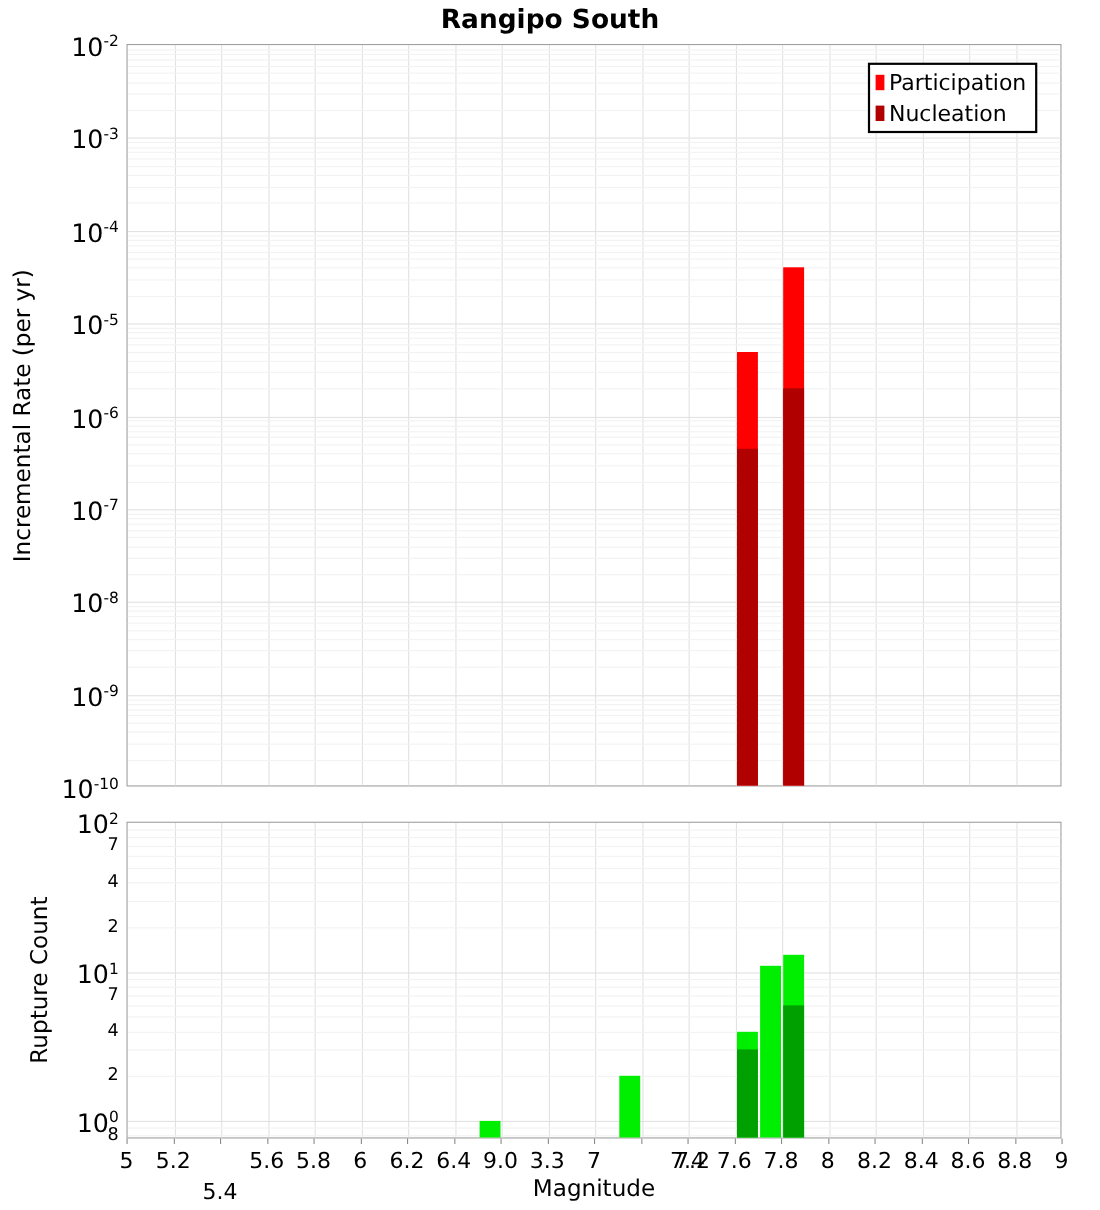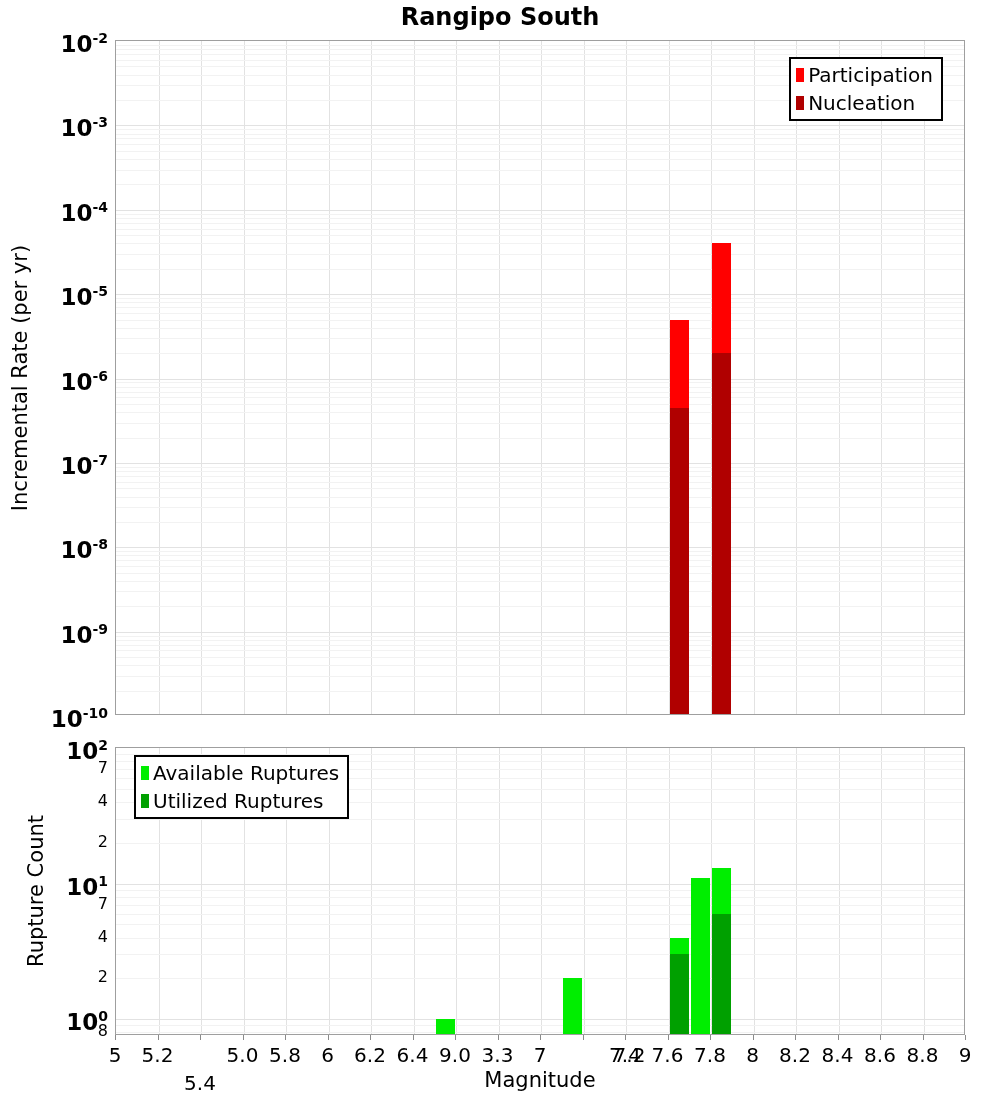--- a/index.html
+++ b/index.html
@@ -4,21 +4,21 @@
 <style>
   html,body{margin:0;padding:0;background:#fff;}
   body{width:1000px;height:1100px;font-family:"DejaVu Sans","Liberation Sans",sans-serif;color:#000;}
   .canvas{position:relative;width:1000px;height:1100px;background:#fff;overflow:hidden;}
   .fig-title{position:absolute;top:3px;left:0;width:1000px;text-align:center;font-size:24px;font-weight:bold;}
   .plot{position:absolute;background:#fff;border:1px solid #9f9f9f;box-sizing:border-box;overflow:hidden;}
   .vgrid{position:absolute;top:0;width:1px;background:#e2e2e2;}
   .hgrid-major{position:absolute;left:0;height:1px;background:#e2e2e2;}
   .hgrid-minor{position:absolute;left:0;height:1px;background:#f2f2f2;}
   .bar{position:absolute;}
-  .ytick{position:absolute;left:0;width:108px;text-align:right;font-size:23px;line-height:26px;font-weight:bold;}
+  .ytick{position:absolute;left:0;width:108px;text-align:right;font-size:23px;line-height:26px;}
   .ytick sup{font-size:14px;}
   .ytick-minor{position:absolute;left:0;width:108px;text-align:right;font-size:16px;line-height:17px;}
   .xtick{position:absolute;transform:translateX(-50%);font-size:20px;white-space:nowrap;}
   .tickmark{position:absolute;width:1px;height:5px;background:#8a8a8a;}
   .ylab{position:absolute;font-size:21px;white-space:nowrap;transform:translate(-50%,-50%) rotate(-90deg);}
   .xlab{position:absolute;font-size:21px;text-align:center;left:115px;width:850px;}
   .legend{position:absolute;background:#fff;border:2px solid #000;padding:2px 8px 2px 5px;z-index:5;}
   .legend-item{display:flex;align-items:center;height:28px;font-size:20px;white-space:nowrap;}
   .legend-marker{width:8px;height:14px;margin-right:4px;flex:none;}
 </style>
@@ -177,30 +177,20 @@
       <div class="hgrid-minor" style="top: 6.2px; width: 850px;"></div>
       <div class="hgrid-major" style="top: 271.1px; width: 850px;"></div>
       <div class="hgrid-major" style="top: 135.5px; width: 850px;"></div>
       <div class="bar" style="left: 319.8px; width: 19.1px; top: 271.1px; height: 16.9px; background: rgb(0, 238, 0);"></div>
       <div class="bar" style="left: 447.3px; width: 19.1px; top: 230.3px; height: 57.7px; background: rgb(0, 238, 0);"></div>
       <div class="bar" style="left: 553.6px; width: 19.1px; top: 189.5px; height: 98.5px; background: rgb(0, 238, 0);"></div>
       <div class="bar" style="left: 574.8px; width: 19.1px; top: 129.9px; height: 158.1px; background: rgb(0, 238, 0);"></div>
       <div class="bar" style="left: 596.1px; width: 19.1px; top: 120.1px; height: 167.9px; background: rgb(0, 238, 0);"></div>
       <div class="bar" style="left: 553.6px; width: 19.1px; top: 206.4px; height: 81.6px; background: rgb(0, 160, 0);"></div>
       <div class="bar" style="left: 596.1px; width: 19.1px; top: 165.6px; height: 122.4px; background: rgb(0, 160, 0);"></div>
-      <div class="legend" style="left: 18px; top: 7px;">
-        <div class="legend-item">
-          <div class="legend-marker" style="background: rgb(0, 238, 0);"></div>
-          <div>Available Ruptures</div>
-        </div>
-        <div class="legend-item">
-          <div class="legend-marker" style="background: rgb(0, 160, 0);"></div>
-          <div>Utilized Ruptures</div>
-        </div>
-      </div>
     </div>
 
   <div id="yticks">
       <div class="ytick" style="top: 25px;"><span>10</span><sup>-2</sup></div>
       <div class="ytick" style="top: 109.4px;"><span>10</span><sup>-3</sup></div>
       <div class="ytick" style="top: 193.7px;"><span>10</span><sup>-4</sup></div>
       <div class="ytick" style="top: 278.1px;"><span>10</span><sup>-5</sup></div>
       <div class="ytick" style="top: 362.5px;"><span>10</span><sup>-6</sup></div>
       <div class="ytick" style="top: 446.9px;"><span>10</span><sup>-7</sup></div>
       <div class="ytick" style="top: 531.3px;"><span>10</span><sup>-8</sup></div>
@@ -218,21 +208,21 @@
       <div class="ytick-minor" style="top: 1022.2px;">8</div>
     </div>
   <div id="xticks">
       <div class="tickmark" style="left: 115px; top: 1035px;"></div>
       <div class="xtick" style="left: 115px; top: 1043px;">5</div>
       <div class="tickmark" style="left: 157.5px; top: 1035px;"></div>
       <div class="xtick" style="left: 157.5px; top: 1043px;">5.2</div>
       <div class="tickmark" style="left: 200px; top: 1035px;"></div>
       <div class="xtick" style="left: 200px; top: 1043px; margin-top: 28px;">5.4</div>
       <div class="tickmark" style="left: 242.5px; top: 1035px;"></div>
-      <div class="xtick" style="left: 242.5px; top: 1043px;">5.0</div>
+      <div class="xtick" style="left: 242.5px; top: 1043px;">5.6</div>
       <div class="tickmark" style="left: 285px; top: 1035px;"></div>
       <div class="xtick" style="left: 285px; top: 1043px;">5.8</div>
       <div class="tickmark" style="left: 327.5px; top: 1035px;"></div>
       <div class="xtick" style="left: 327.5px; top: 1043px;">6</div>
       <div class="tickmark" style="left: 370px; top: 1035px;"></div>
       <div class="xtick" style="left: 370px; top: 1043px;">6.2</div>
       <div class="tickmark" style="left: 412.5px; top: 1035px;"></div>
       <div class="xtick" style="left: 412.5px; top: 1043px;">6.4</div>
       <div class="tickmark" style="left: 455px; top: 1035px;"></div>
       <div class="xtick" style="left: 455px; top: 1043px;">9.0</div>

